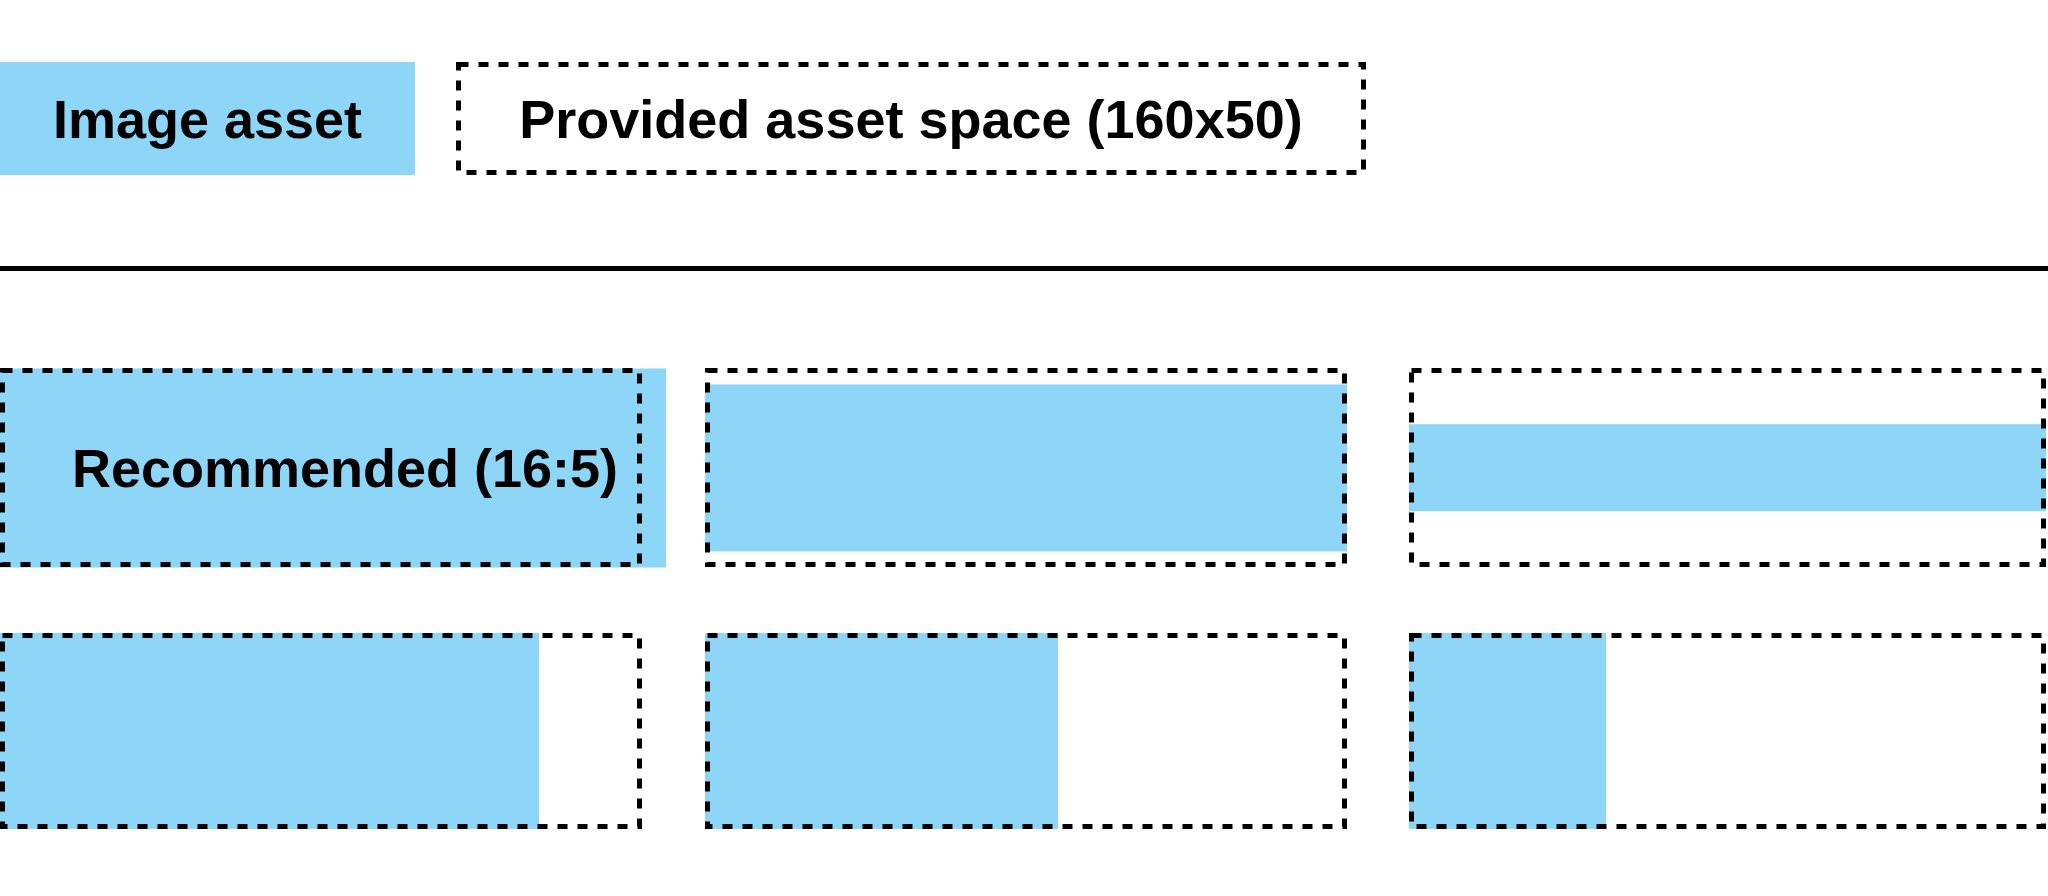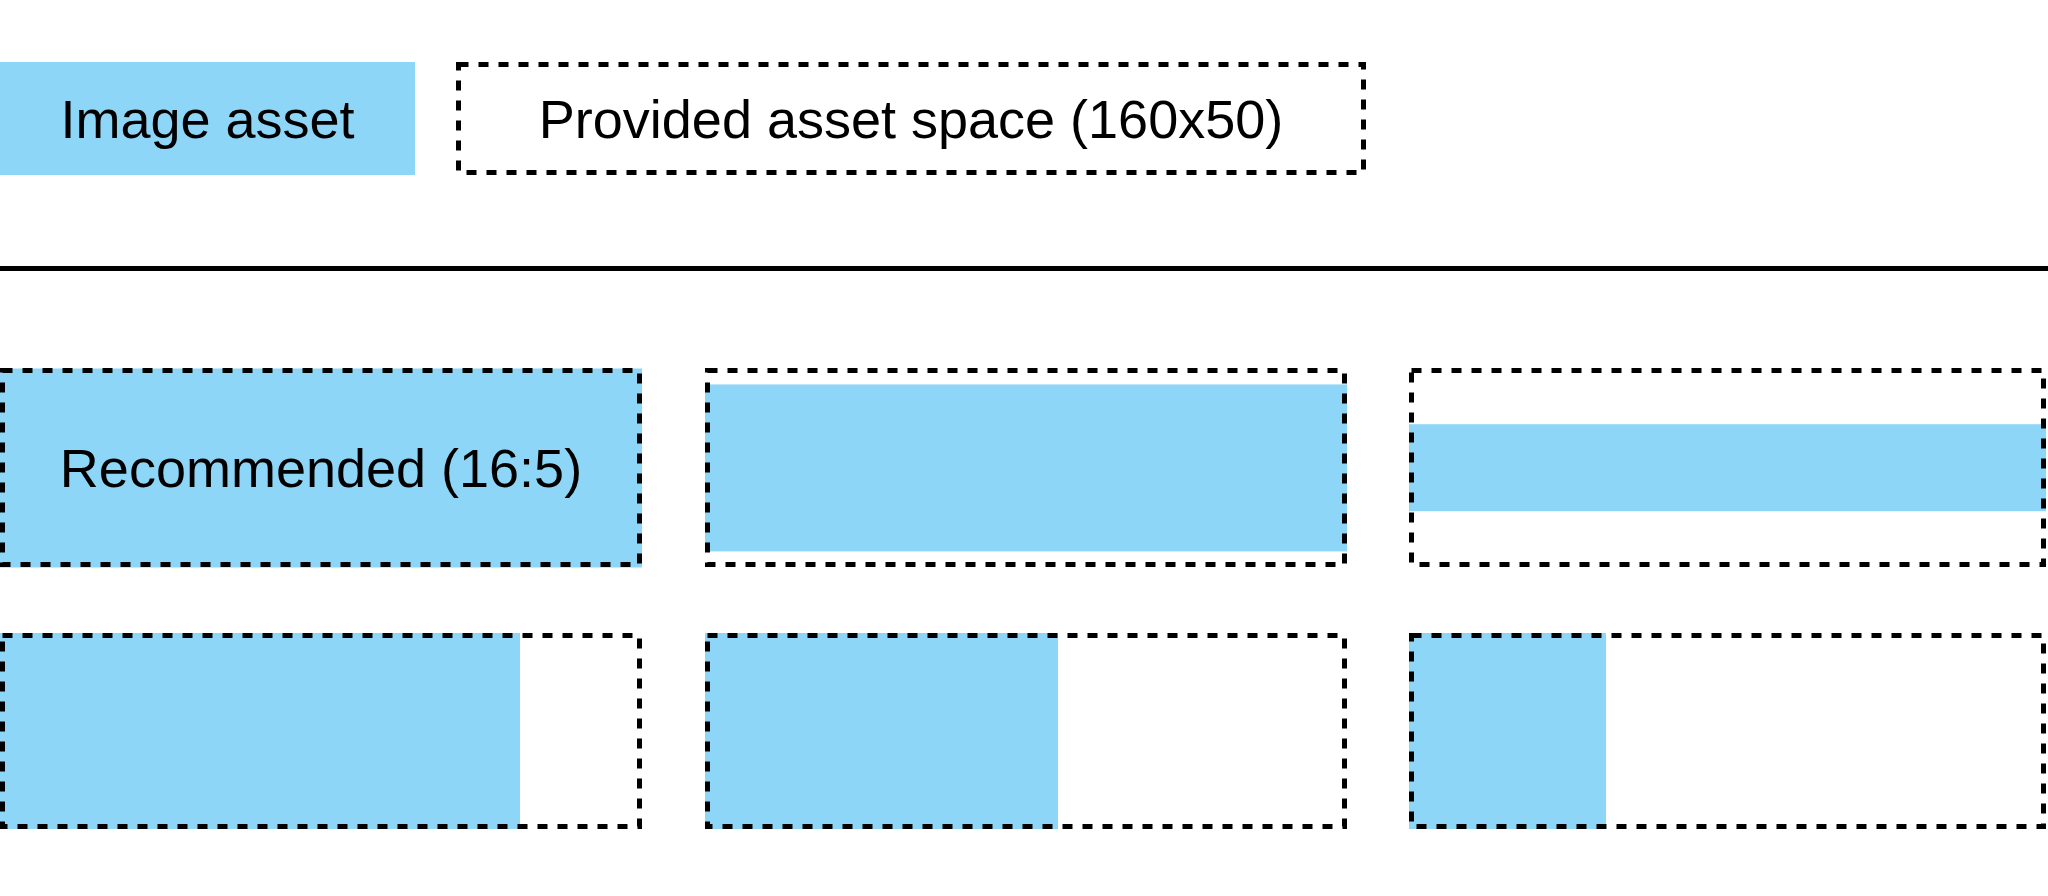--- a/index.html
+++ b/index.html
@@ -7,21 +7,21 @@
     position: relative;
     width: 2048px;
     height: 896px;
     background: #ffffff;
     overflow: hidden;
     font-family: "Liberation Sans", sans-serif;
     color: #000000;
   }
   .label {
     font-size: 54px;
-    font-weight: 400;
+    font-weight: 700;
     letter-spacing: 0px;
     white-space: nowrap;
     z-index: 3;
   }
   .legend-asset {
     position: absolute;
     left: 0; top: 62px;
     width: 415px; height: 113px;
     background: var(--asset-blue, #8ED6F7);
     display: flex; align-items: center; justify-content: center;
@@ -58,21 +58,21 @@
   }
   .dash-rect rect {
     fill: none;
     stroke: #000000;
     stroke-width: 5;
     stroke-dasharray: 10 10;
   }
   
   .r1 { top: 368px; height: 199px; }
   .r2 { top: 633px; height: 196px; }
-  .c1 { left: 0px;    width: 642px; }
+  .c1 { left: 0px;    width: 642px; padding-left: 24px; }
   .c2 { left: 705px;  width: 642px; }
   .c3 { left: 1409px; width: 637px; }
 </style>
 </head>
 <body>
 
 <div class="canvas">
 
   <div class="legend-asset">
     <span class="label">Image asset</span>

